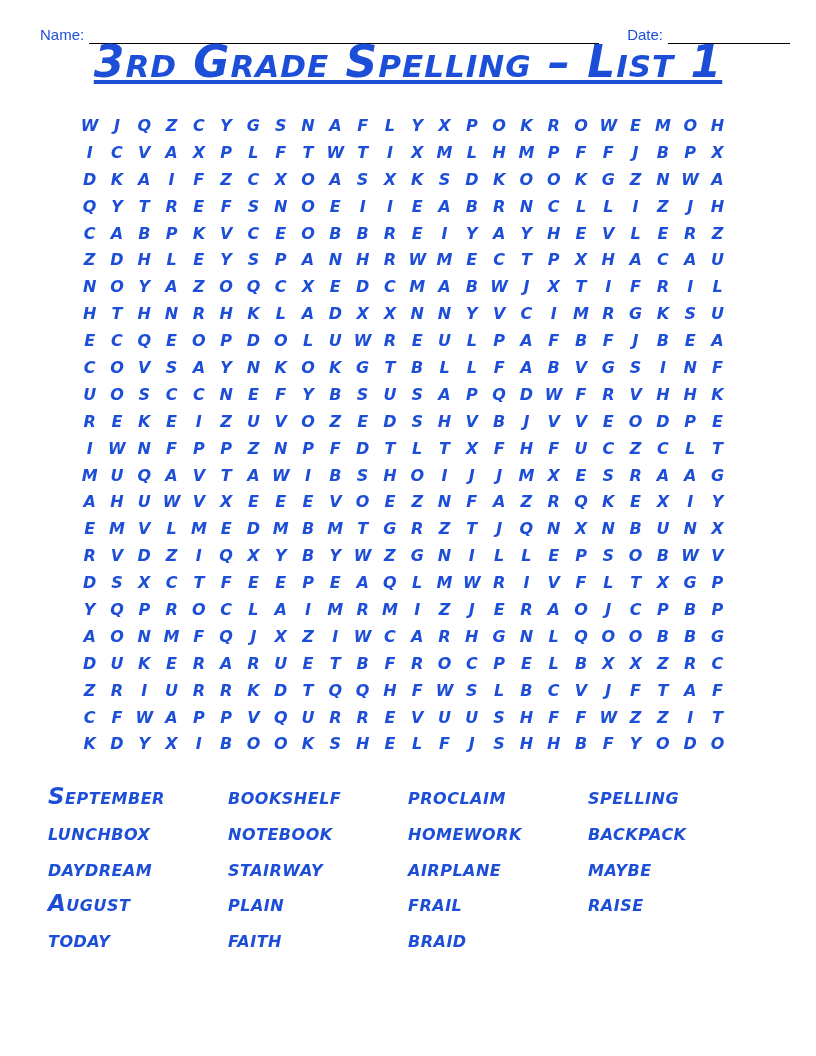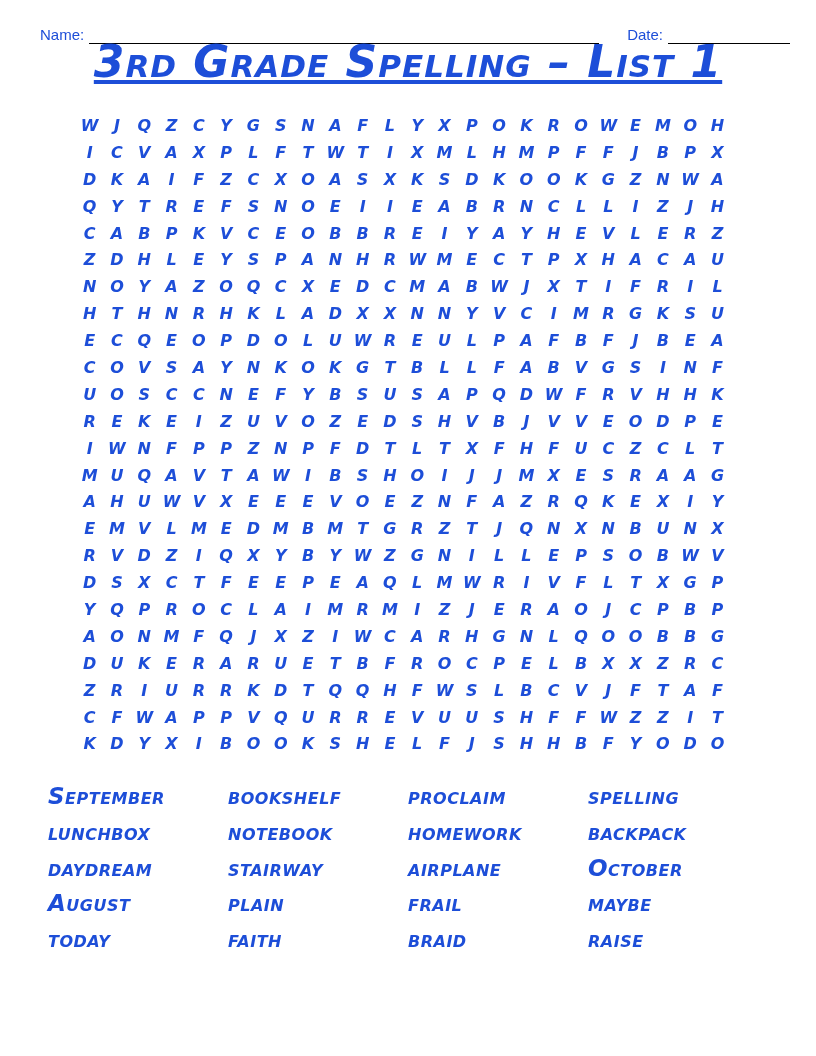--- a/index.html
+++ b/index.html
@@ -704,19 +704,18 @@
       <div>
         <div class="word">proclaim</div>
         <div class="word">homework</div>
         <div class="word">airplane</div>
         <div class="word">frail</div>
         <div class="word">braid</div>
       </div>
       <div>
         <div class="word">spelling</div>
         <div class="word">backpack</div>
-        <div class="word">October</div>
         <div class="word">maybe</div>
         <div class="word">raise</div>
       </div>
     </div>
 
 </div>
 
 </body></html>

